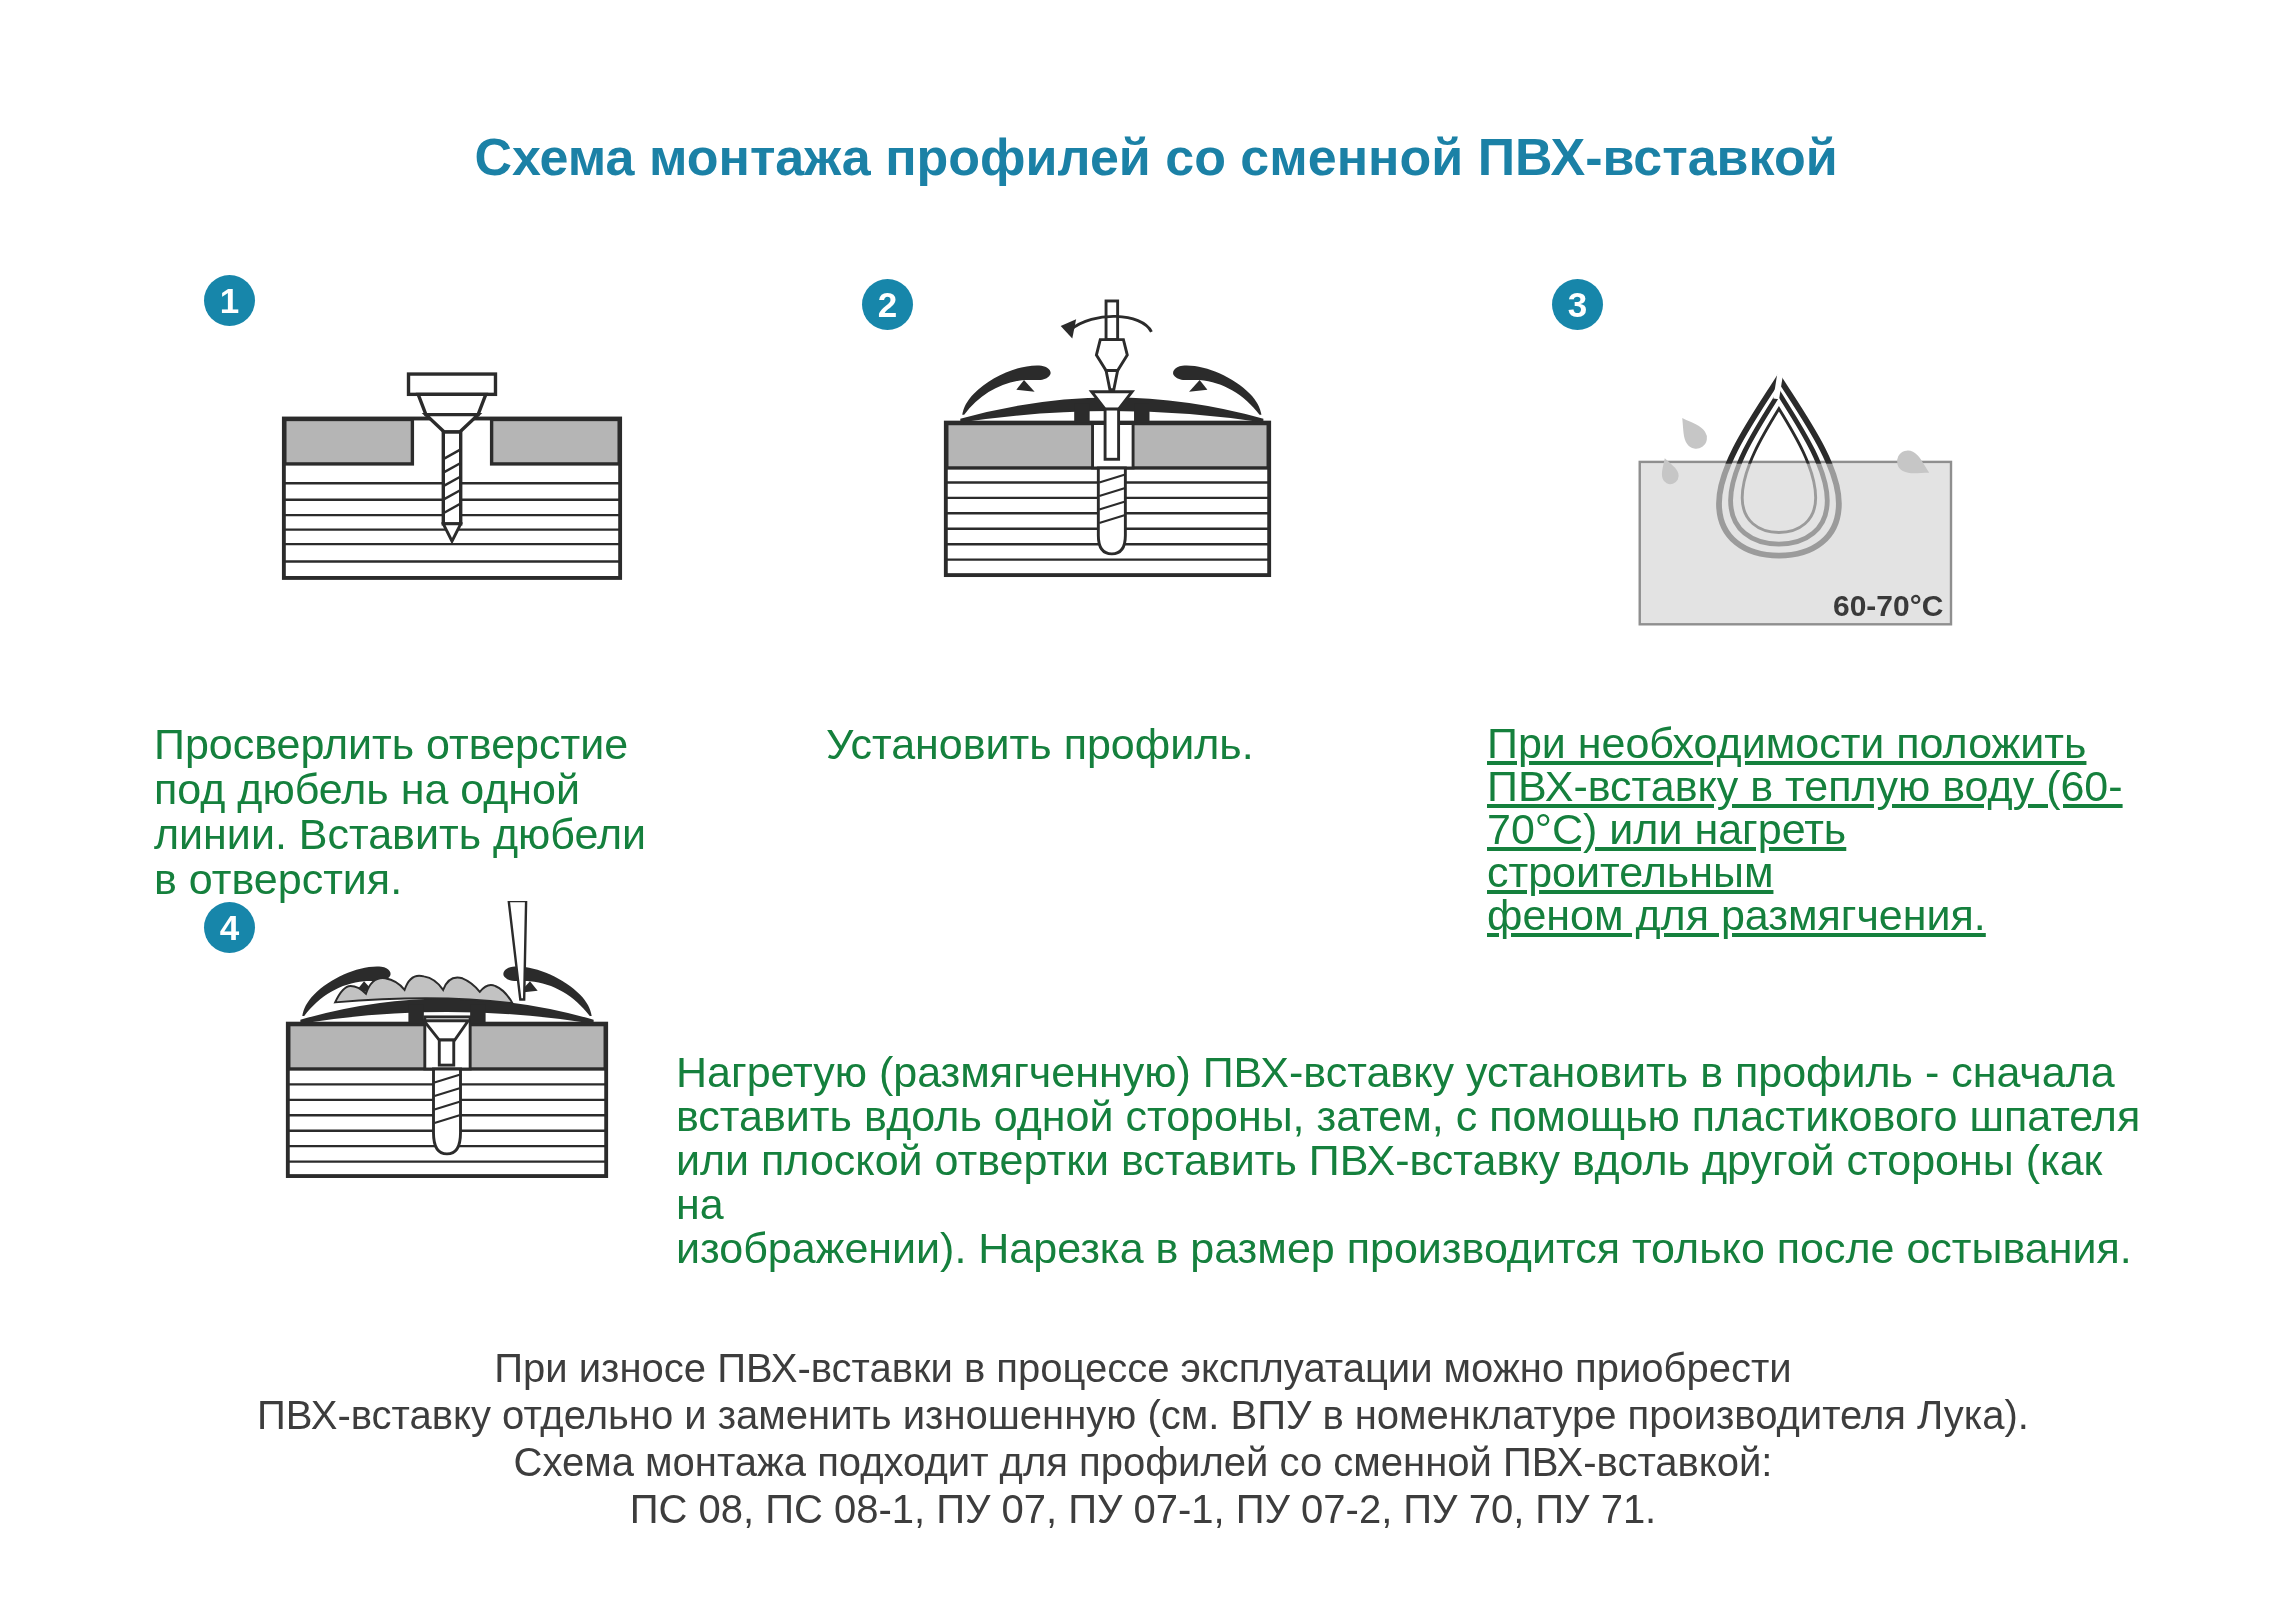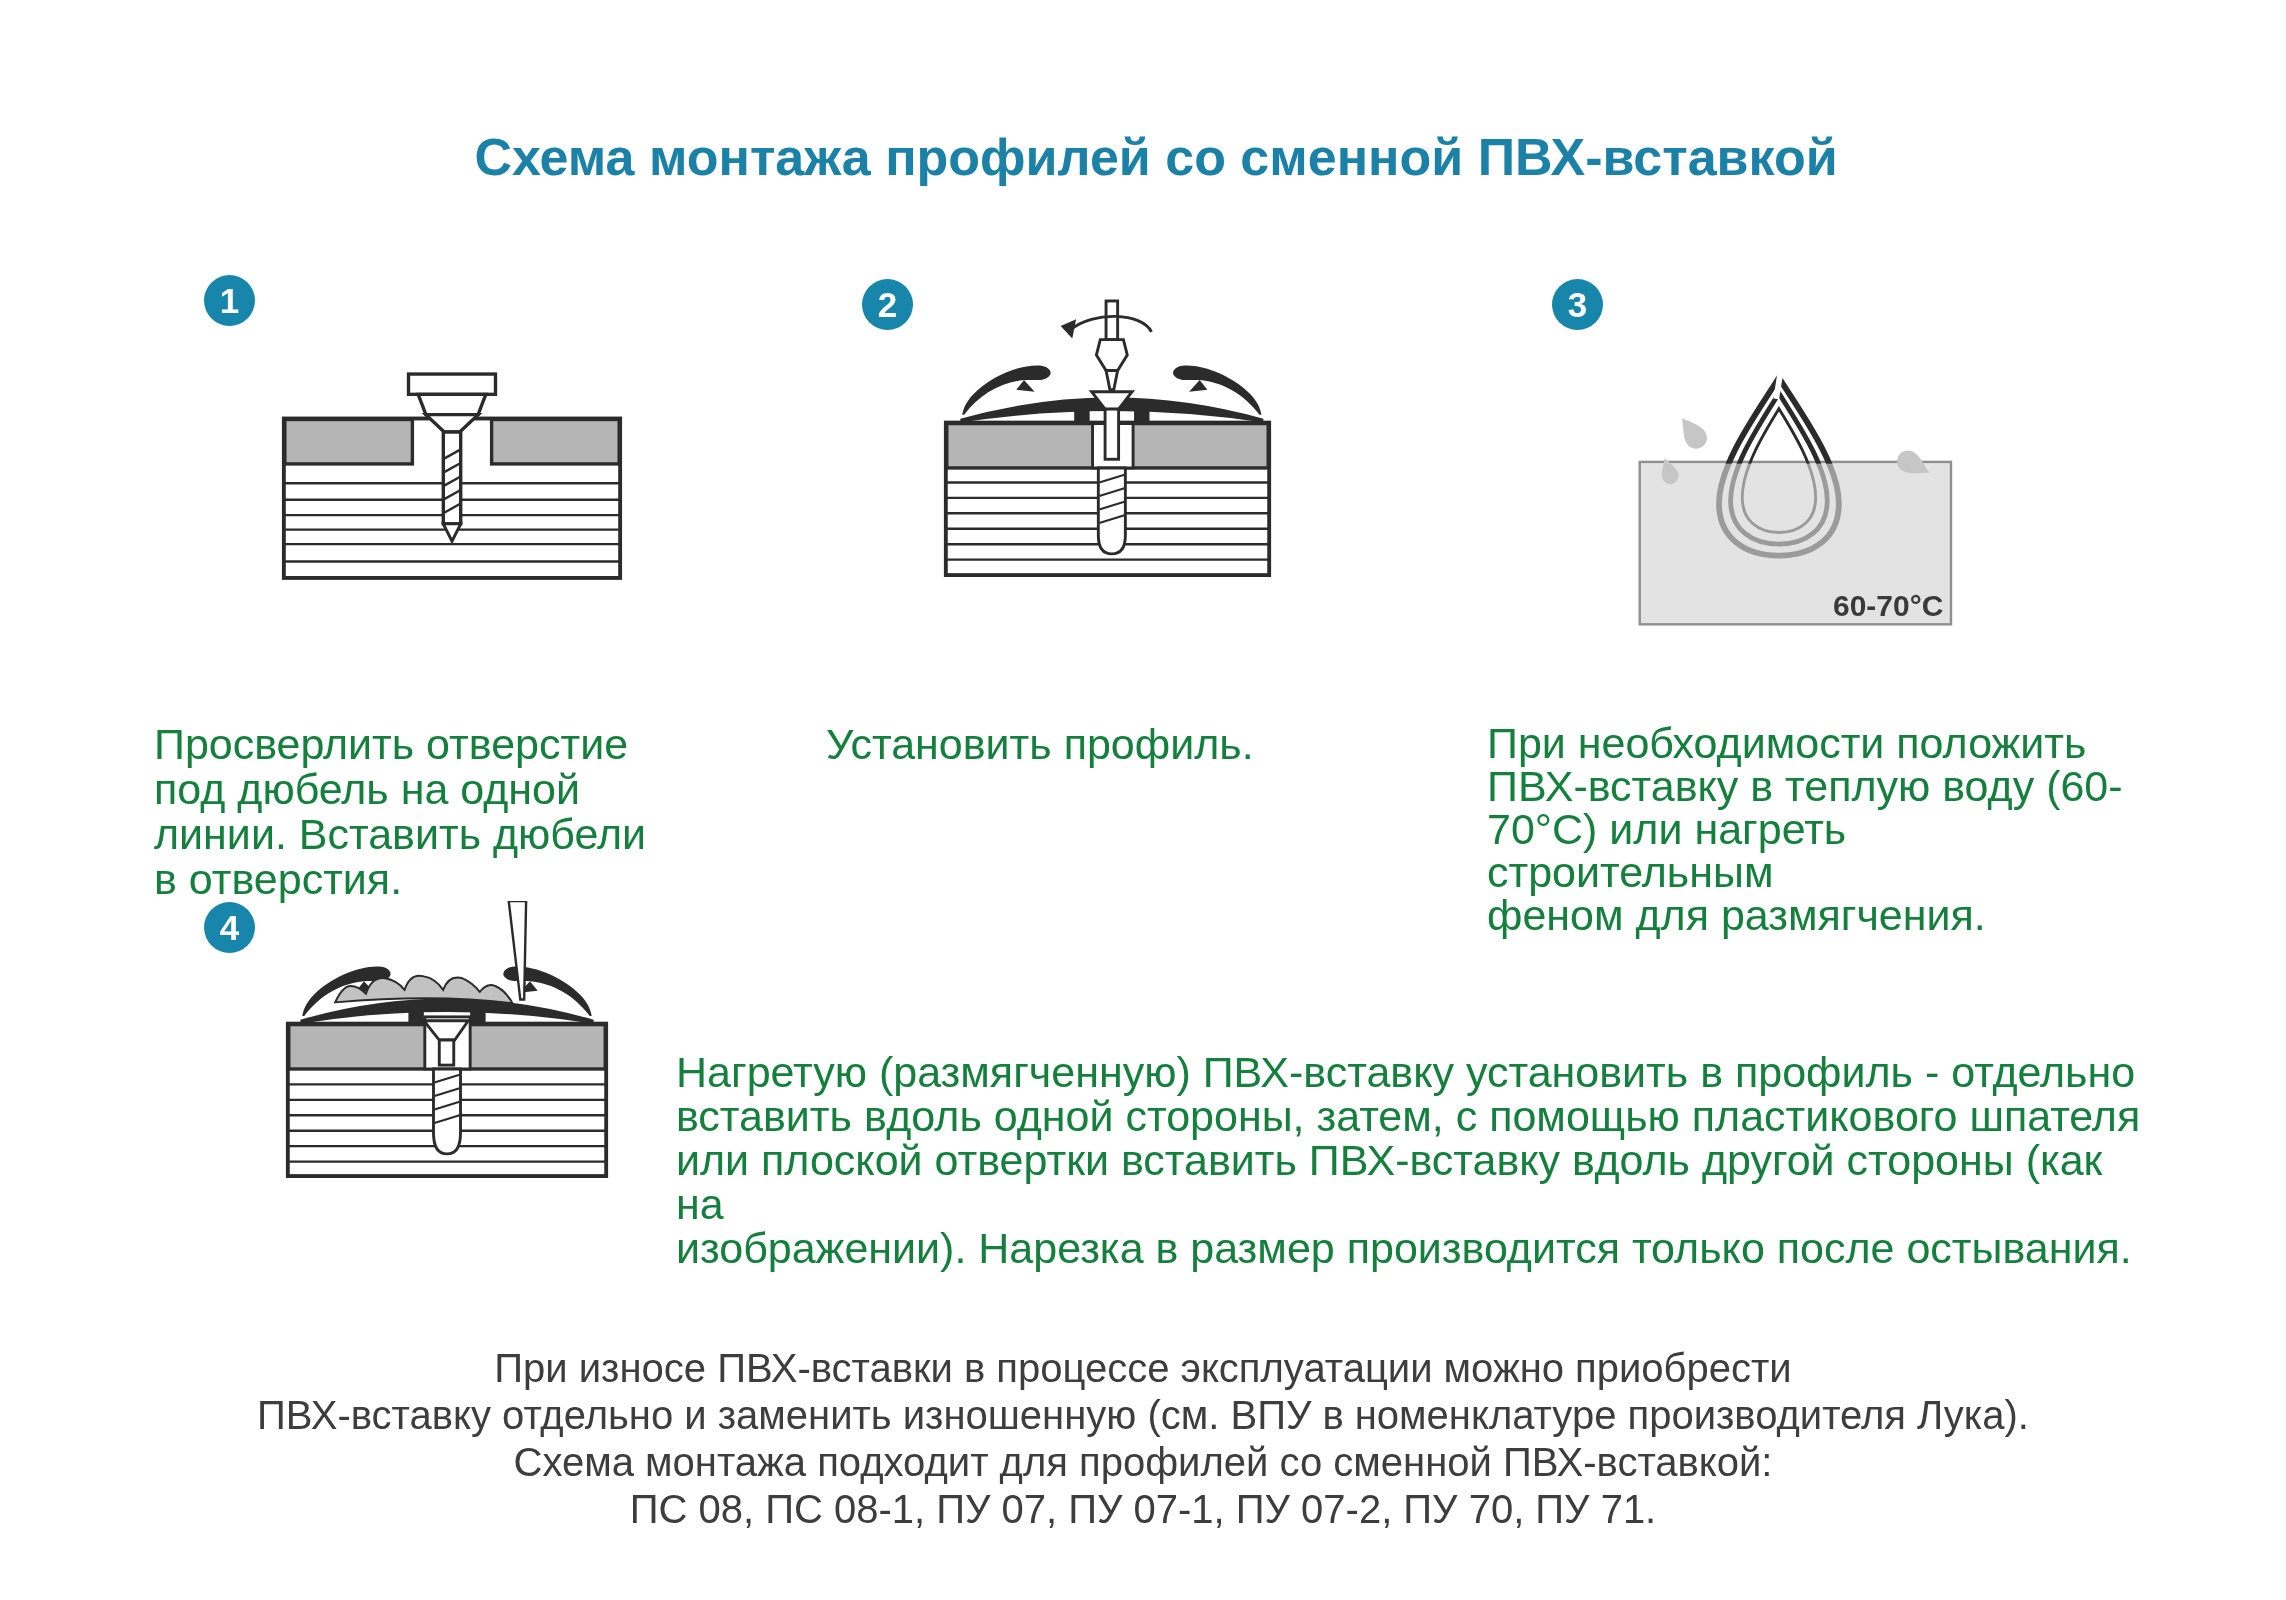--- a/index.html
+++ b/index.html
@@ -177,21 +177,21 @@
 
       <g fill="#c6c6c6">
         <path transform="translate(62,62) rotate(-35) scale(1.25)" d="M0,-14 C5,-5 9,0 9,6 A9,9 0 1 1 -9,6 C-9,0 -5,-5 0,-14 Z"></path>
         <path transform="translate(38,102) rotate(-18) scale(0.95)" d="M0,-14 C5,-5 9,0 9,6 A9,9 0 1 1 -9,6 C-9,0 -5,-5 0,-14 Z"></path>
         <path transform="translate(292,96) rotate(118) scale(1.25)" d="M0,-14 C5,-5 9,0 9,6 A9,9 0 1 1 -9,6 C-9,0 -5,-5 0,-14 Z"></path>
       </g>
 
       <text class="wt-label" x="322" y="252" font-size="31" text-anchor="end">60-70°С</text>
     </svg>
 
-    <p class="caption" style="left:1487px;top:679px;width:637px;line-height:43px;">При необходимости положить
+    <p class="caption" style="left:1487px;top:679px;width:637px;line-height:43px;text-decoration:underline;">При необходимости положить
 ПВХ-вставку в теплую воду (60-
 70°С) или нагреть строительным
 феном для размягчения.</p>
   </section>
 
   <section>
     <div class="badge" style="left:204px;top:902px;">
       <span>4</span>
     </div>
 
@@ -232,21 +232,21 @@
       </g>
 
       <polygon points="146,124 192,124 178,144 162,144" fill="#ffffff" stroke="#2b2b2b" stroke-width="3"></polygon>
       <rect x="162" y="144" width="15" height="26" fill="#ffffff" stroke="#2b2b2b" stroke-width="3"></rect>
 
       <path d="M54,105 Q62,88 70,88 Q78,88 86,96 Q92,78 106,80 Q118,82 126,92 Q132,74 146,78 Q158,80 166,92 Q172,76 186,80 Q196,84 204,94 Q212,84 220,88 Q230,92 238,106 Q160,96 54,105 Z" fill="#c2c2c2" stroke="#2b2b2b" stroke-width="2"></path>
 
       <polygon points="234,0 252,0 250,102 246,102" fill="#ffffff" stroke="#2b2b2b" stroke-width="2.5"></polygon>
     </svg>
 
-    <p class="caption caption-wide" style="left:676px;top:1007px;width:1468px;">Нагретую (размягченную) ПВХ-вставку установить в профиль - отдельно
+    <p class="caption caption-wide" style="left:676px;top:1007px;width:1468px;">Нагретую (размягченную) ПВХ-вставку установить в профиль - сначала
 вставить вдоль одной стороны, затем, с помощью пластикового шпателя
 или плоской отвертки вставить ПВХ-вставку вдоль другой стороны (как на
 изображении). Нарезка в размер производится только после остывания.</p>
   </section>
 
   <p class="footer">При износе ПВХ-вставки в процессе эксплуатации можно приобрести
 ПВХ-вставку отдельно и заменить изношенную (см. ВПУ в номенклатуре производителя Лука).
 Схема монтажа подходит для профилей со сменной ПВХ-вставкой:
 ПС 08, ПС 08-1, ПУ 07, ПУ 07-1, ПУ 07-2, ПУ 70, ПУ 71.</p>
 

